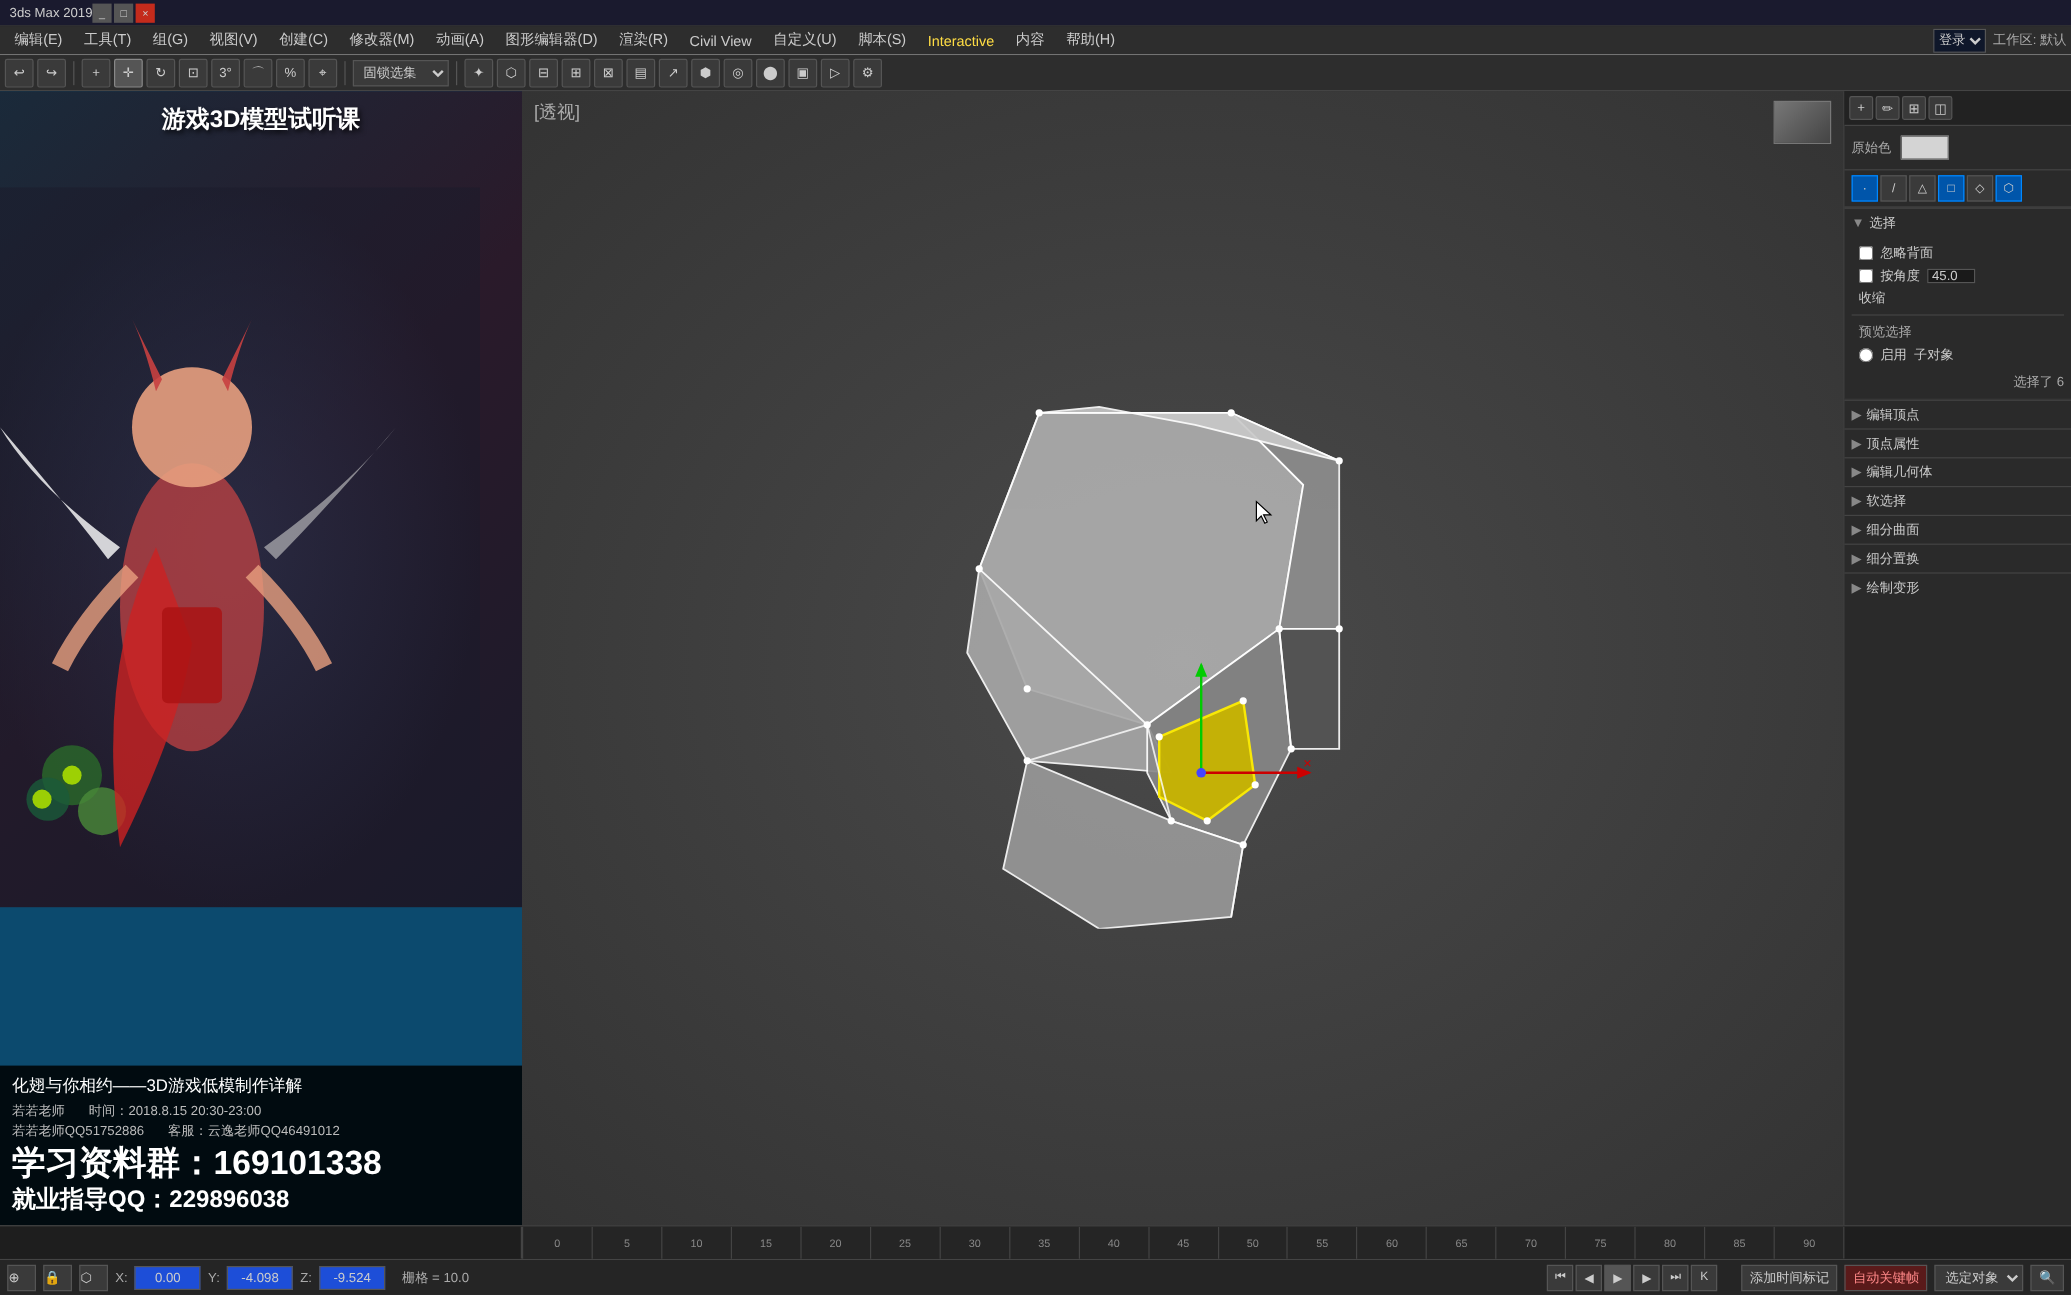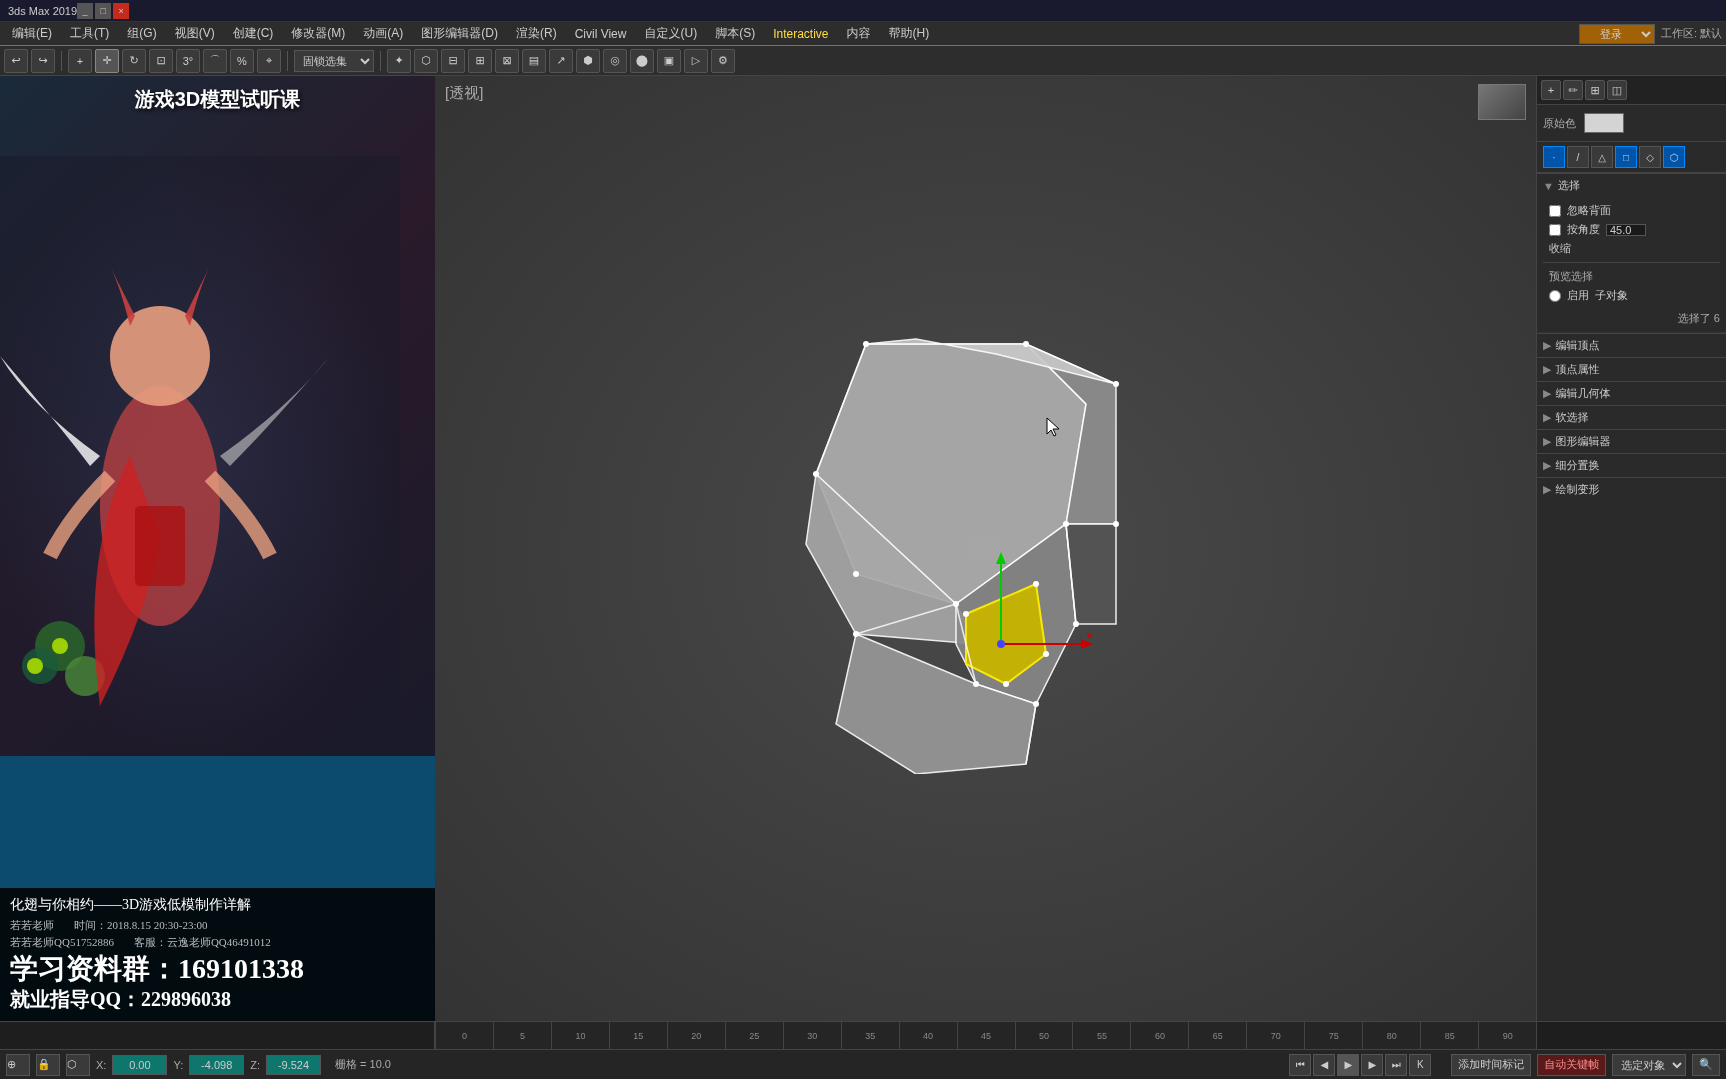--- a/index.html
+++ b/index.html
@@ -135,21 +135,20 @@
     }
 
     #bottom-info {
       position: absolute;
       bottom: 0;
       left: 0;
       width: 512px;
       background: rgba(0,0,0,0.85);
       padding: 8px 10px;
       color: #ddd;
-      font-family: Liberation Serif, serif;
     }
     .info-title { font-size: 14px; color: white; margin-bottom: 4px; }
     .info-row { font-size: 11px; color: #bbb; display: flex; gap: 20px; margin-bottom: 2px; }
     .info-big { font-size: 28px; font-weight: bold; color: white; line-height: 1.2; }
     .info-qq { font-size: 20px; font-weight: bold; color: white; }
 
     
     #viewport {
       flex: 1;
       background: #3a3a3a;
@@ -291,21 +290,21 @@
       padding: 0 6px;
       background: #3a3a3a;
       border: 1px solid #555;
       color: #ccc;
       cursor: pointer;
       font-size: 11px;
       display: flex; align-items: center;
     }
     .status-input {
       width: 55px; height: 20px;
-      background: #0f766e;
+      background: #1d4ed8;
       border: 1px solid #555;
       color: #ccc;
       font-size: 11px;
       padding: 0 3px;
       text-align: center;
     }
     .status-label {
       font-size: 11px;
       color: #aaa;
     }
@@ -348,21 +347,21 @@
   <span class="menu-item">图形编辑器(D)</span>
   <span class="menu-item">渲染(R)</span>
   <span class="menu-item">Civil View</span>
   <span class="menu-item">自定义(U)</span>
   <span class="menu-item">脚本(S)</span>
   <span class="menu-item" style="color:#ffdd44;">Interactive</span>
   <span class="menu-item">内容</span>
   <span class="menu-item">帮助(H)</span>
   <div style="flex:1;"></div>
   <div style="display:flex;align-items:center;gap:6px;">
-    <select style="background:#a16207;border:1px solid #555;color:#ccc;font-size:11px;height:20px;padding:0 16px;">
+    <select style="background:#0f172a;border:1px solid #555;color:#ccc;font-size:11px;height:20px;padding:0 0;">
       <option>登录</option>
     </select>
     <span style="font-size:11px;color:#aaa;">工作区: 默认</span>
   </div>
 </div>
 
 <div id="toolbar">
 
   <button class="tool-btn">↩</button>
   <button class="tool-btn">↪</button>
@@ -598,21 +597,21 @@
     <div class="expand-section">
       <span class="arrow">▶</span>
       <span>编辑几何体</span>
     </div>
     <div class="expand-section">
       <span class="arrow">▶</span>
       <span>软选择</span>
     </div>
     <div class="expand-section">
       <span class="arrow">▶</span>
-      <span>图形编辑器</span>
+      <span>细分曲面</span>
     </div>
     <div class="expand-section">
       <span class="arrow">▶</span>
       <span>细分置换</span>
     </div>
     <div class="expand-section">
       <span class="arrow">▶</span>
       <span>绘制变形</span>
     </div>
   </div>

